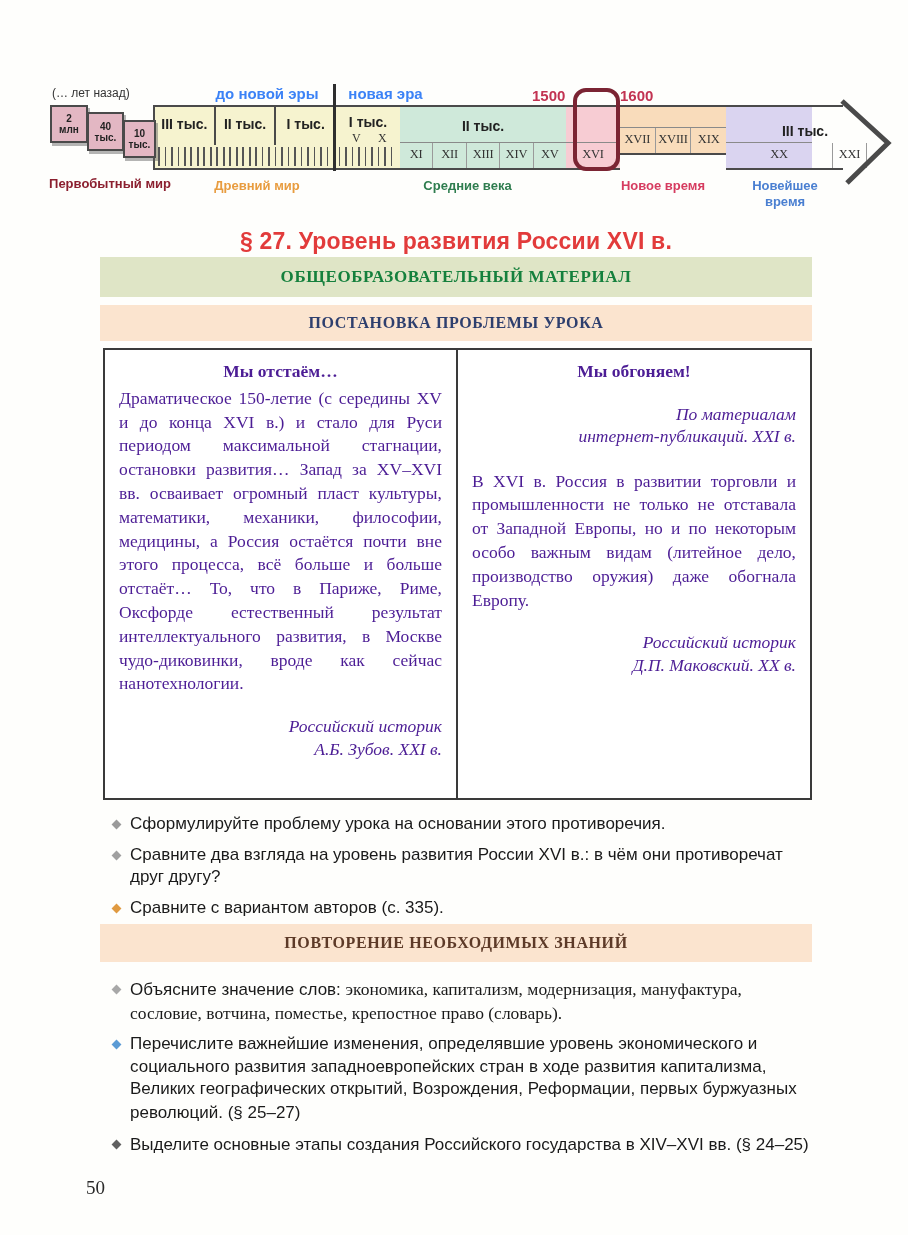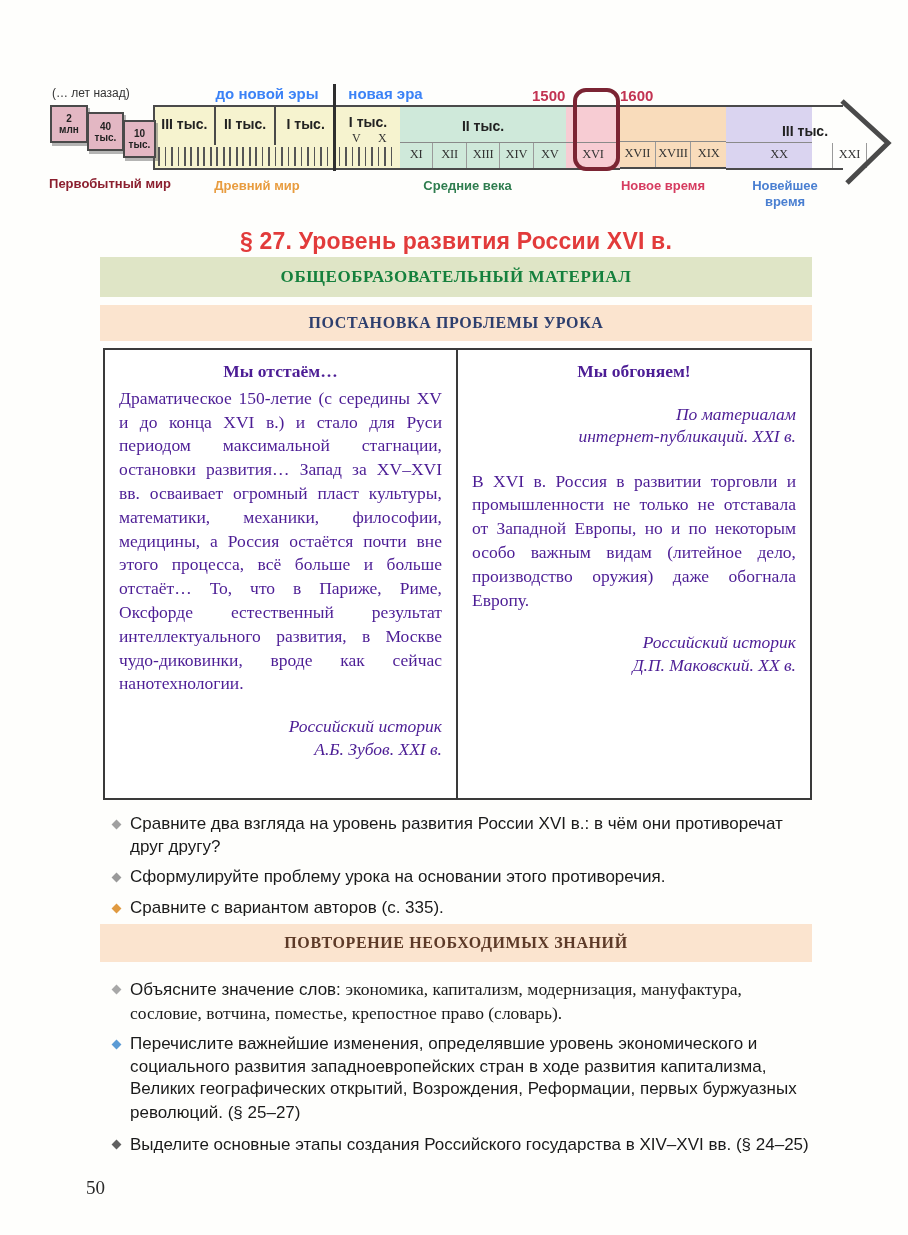--- a/index.html
+++ b/index.html
@@ -30,21 +30,21 @@
   .ruler { position:absolute; left:3px; right:3px; bottom:2px; height:19px;
            background-image:repeating-linear-gradient(to right,#555 0 1.5px,transparent 1.5px 6.5px); }
   .ce-block { left:336px; top:105px; width:64px; height:65px; border-top:2px solid #4a4a4a; border-bottom:2px solid #4a4a4a; }
   .ce-thous { text-align:center; font-weight:bold; font-size:14px; padding-top:7px; color:#222; }
   .mark { position:absolute; font-family:"Liberation Serif", serif; font-size:12px; color:#333; top:24px; }
   .mark-v { left:16px; } .mark-x { left:42px; }
 
   .band { border-top:2px solid #4a4a4a; border-bottom:2px solid #4a4a4a; }
   .med-block { left:400px; top:105px; width:166px; height:65px; }
   .xvi-block { left:566px; top:105px; width:54px;  height:65px; }
-  .mod-block { left:620px; top:105px; width:106px; height:64px; }
+  .mod-block { left:620px; top:105px; width:106px; height:50px; }
   .new-block { left:726px; top:105px; width:86px;  height:65px; }
   .thous-over { text-align:center; font-weight:bold; font-size:14px; padding-top:11px; color:#222; }
   .cent-row { position:absolute; left:0; right:0; bottom:0; height:25px; border-top:1px solid #8a8a8a; display:flex; }
   .cent { box-sizing:border-box; flex:1; text-align:center; font-family:"Liberation Serif", serif; font-size:12.5px; letter-spacing:-0.2px; padding-top:4px; border-left:1px solid #9a9a9a; color:#333; }
   .cent:first-child { border-left:none; }
   .cent-fix34 { flex:0 0 34px;margin-left:36px; }
   .cent-spacer { flex:1; border-left:1px solid #9a9a9a; }
   .thous3 { position:absolute; left:768px; top:123px; width:74px; text-align:center; font-weight:bold; font-size:14px; color:#222; z-index:3; }
 
   .highlight-rect { position:absolute; left:573px; top:88px; width:47px; height:83px; box-sizing:border-box;
@@ -204,26 +204,26 @@
       <div class="para2">В XVI в. Россия в развитии торговли и промышленности не только не отставала от Западной Европы, но и по некоторым особо важным видам (литейное дело, производство оружия) даже обогнала Европу.</div>
       <div class="attr">
         <div>Российский историк</div>
         <div>Д.П. Маковский. XX в.</div>
       </div>
     </div>
   </div>
 
   <div class="tasks tasks1">
     <div class="task">
+      <span class="bullet" style="background-color: rgb(154, 154, 154);"></span>
+      <span>Сформулируйте проблему урока на основании этого противоречия.</span>
+    </div>
+    <div class="task">
       <span class="bullet" style="background-color: rgb(160, 160, 160);"></span>
       <span>Сравните два взгляда на уровень развития России XVI в.: в чём они противоречат друг другу?</span>
-    </div>
-    <div class="task">
-      <span class="bullet" style="background-color: rgb(154, 154, 154);"></span>
-      <span>Сформулируйте проблему урока на основании этого противоречия.</span>
     </div>
     <div class="task">
       <span class="bullet" style="background-color: rgb(224, 154, 64);"></span>
       <span>Сравните с вариантом авторов (с. 335).</span>
     </div>
   </div>
 
   <div class="bar bar-repeat" style="background-color: rgb(251, 228, 207); color: rgb(93, 58, 40);">ПОВТОРЕНИЕ НЕОБХОДИМЫХ ЗНАНИЙ</div>
 
   <div class="tasks tasks2">

